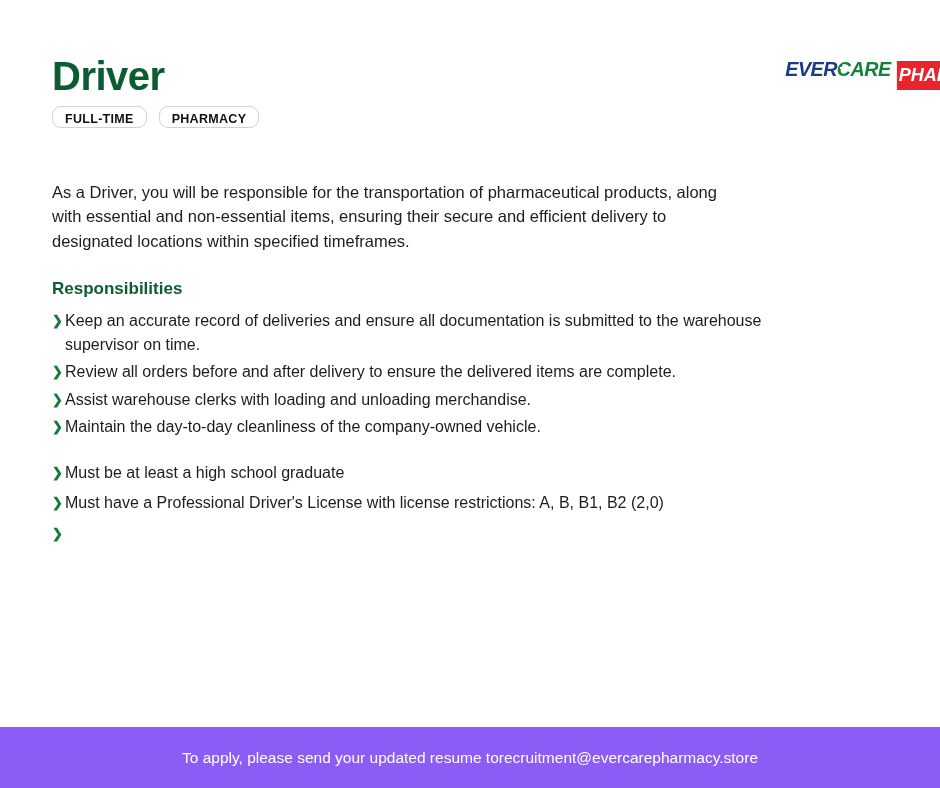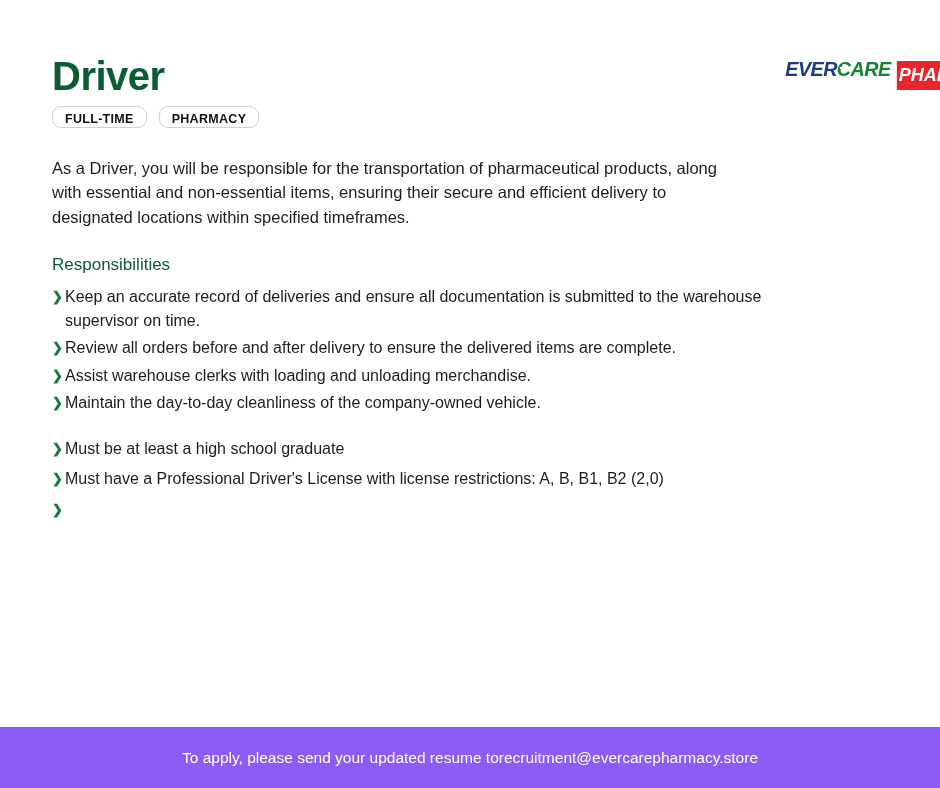--- a/index.html
+++ b/index.html
@@ -128,37 +128,37 @@
     line-height: 1.25;
     padding: 2px 2px 3px 2px;
     transform: scaleX(0.95);
     transform-origin: center;
   }
 
   
   .content {
     position: absolute;
     left: 52px;
-    top: 156px;
+    top: 180px;
     width: 760px;
   }
 
   .intro {
     font-size: 16.5px;
     line-height: 1.47;
     color: #1d1d1d;
     margin: 0 0 26px 0;
     max-width: 670px;
   }
 
   .section { margin-bottom: 22px; }
 
   .section-heading {
     font-size: 17px;
-    font-weight: normal;
+    font-weight: bold;
     color: #0c5c32;
     margin: 0 0 10px 0;
     line-height: 1.2;
   }
 
   ul.bullets {
     list-style: none;
     margin: 0;
     padding: 0;
   }

